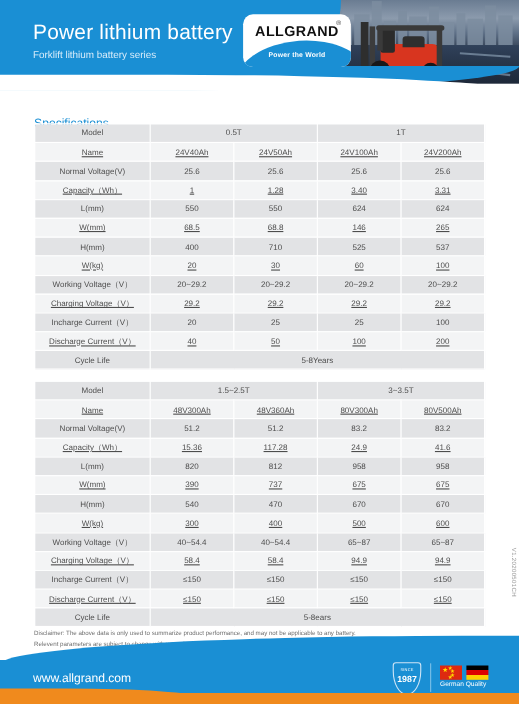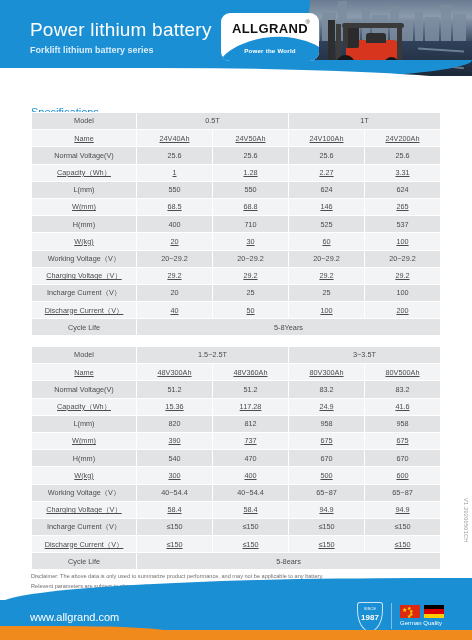--- a/index.html
+++ b/index.html
@@ -48,21 +48,21 @@
     position:absolute; left:0; top:60px; width:472px; height:22px;
     background:#1a8fd4;
     border-bottom-right-radius:300px 22px;
   }
   .hdr-wave-white {
     position:absolute; left:0; top:68px; width:472px; height:16px;
     background:#fff;
     border-top-right-radius:320px 16px;
   }
   .hdr-title { position:absolute; left:30px; top:19px; color:#fff; font-size:19px; font-weight:400; letter-spacing:.2px; }
-  .hdr-sub   { position:absolute; left:30px; top:45px; color:#d8ecfa; font-size:9px;font-weight:bold; }
+  .hdr-sub   { position:absolute; left:30px; top:45px; color:#d8ecfa; font-size:9px; }
 
   
   .logo {
     position:absolute; left:221px; top:13px; width:98px; height:48px;
     background:#fff; border-radius:9px; overflow:hidden;
   }
   .logo-name { position:absolute; left:0; right:0; top:8px; text-align:center;
     font-size:13px; font-weight:bold; color:#111; letter-spacing:.4px; }
   .logo-reg { position:absolute; right:9px; top:6px; font-size:6px; color:#333; }
   .logo-swoosh {
@@ -201,21 +201,21 @@
           <td class="lbl">Normal Voltage(V)</td>
           <td>25.6</td>
           <td>25.6</td>
           <td>25.6</td>
           <td>25.6</td>
         </tr>
     <tr class="even">
           <td class="lbl">Capacity（Wh）</td>
           <td>1</td>
           <td>1.28</td>
-          <td>2.27</td>
+          <td>3.40</td>
           <td>3.31</td>
         </tr>
     <tr class="odd">
           <td class="lbl">L(mm)</td>
           <td>550</td>
           <td>550</td>
           <td>624</td>
           <td>624</td>
         </tr>
     <tr class="even">

